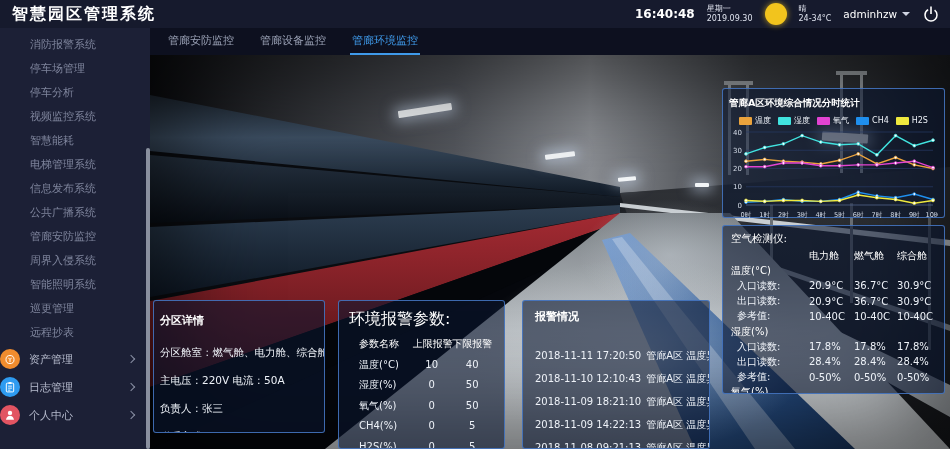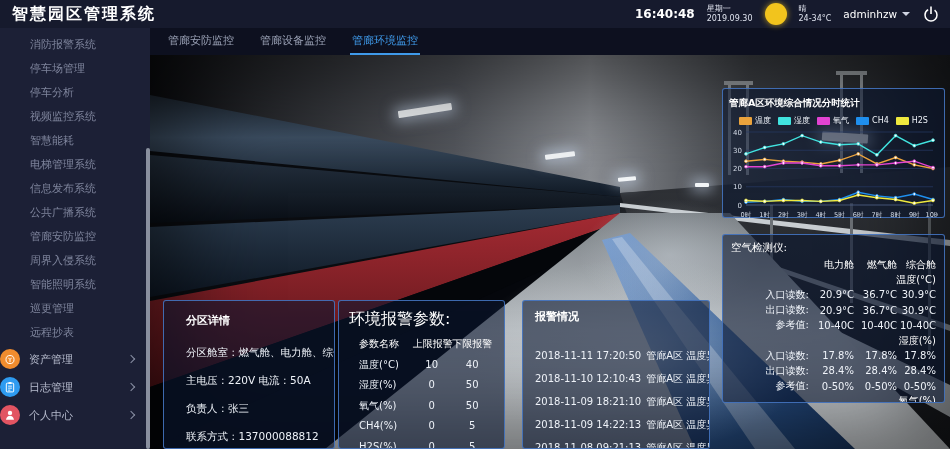--- a/index.html
+++ b/index.html
@@ -61,29 +61,29 @@
   .fog2{left:0;top:0;width:800px;height:394px;background:radial-gradient(ellipse 130px 80px at 520px 200px,rgba(210,218,226,.4),transparent 70%);}
   .vign{left:0;top:0;width:800px;height:394px;box-shadow:inset 0 0 90px 30px rgba(0,0,0,.55);}
 
   
   .panel{position:absolute;background:rgba(10,22,48,.58);border:1px solid rgba(72,122,200,.85);border-radius:3px;z-index:15;color:#e8edf5;}
   .p-chart{left:722px;top:88px;width:223px;height:130px;padding:6px 6px 2px;}
   .p-chart .ctitle{text-align:left;font-size:9.5px;font-weight:bold;color:#fff;margin-top:2px;}
   .legend{display:flex;justify-content:center;align-items:center;gap:7px;margin:5px 0 1px;}
   .lg-item{display:flex;align-items:center;gap:3px;font-size:8px;color:#eef2f8;}
   .lg-sw{width:13px;height:8px;border-radius:1px;display:inline-block;}
-  .p-air{left:722px;top:234px;width:223px;height:169px;padding:6px 8px;overflow:hidden;}
+  .p-air{left:722px;top:225px;width:223px;height:169px;padding:6px 8px;overflow:hidden;}
   .air-title{font-size:10.5px;color:#fff;margin-bottom:2px;}
   .air-tb{width:100%;border-collapse:collapse;}
-  .air-tb td,.air-tb th{font-size:10px;font-weight:normal;text-align:right;padding:0;height:15.2px;color:#eef2f8;white-space:nowrap;}
+  .air-tb td,.air-tb th{font-size:10px;font-weight:normal;text-align:left;padding:0;height:15.2px;color:#eef2f8;white-space:nowrap;}
   .air-tb th{color:#fff;}
   .air-tb .c0{width:38%;}.air-tb .c1{width:22%;}.air-tb .c2{width:21%;}.air-tb .c3{width:19%;}
   .air-tb .sect td{color:#fff;}
   .air-tb .rl{padding-left:6px;}
-  .p-zone{left:163px;top:300px;width:172px;height:149px;padding:12px 22px;overflow:hidden;}
+  .p-zone{left:153px;top:300px;width:172px;height:133px;padding:12px 6px;overflow:hidden;}
   .zone-title{font-size:11px;font-weight:bold;color:#fff;margin-bottom:10px;}
   .zone-row{font-size:10.5px;color:#eef2f8;line-height:28px;white-space:nowrap;}
   .p-params{left:338px;top:300px;width:167px;height:149px;padding:8px 10px;overflow:hidden;}
   .params-title{font-size:16px;color:#fff;margin-bottom:4px;}
   .pgrid{display:grid;grid-template-columns:44% 26% 30%;row-gap:0;}
   .pgrid span{font-size:10px;color:#eef2f8;line-height:20.5px;white-space:nowrap;}
   .pgrid .h{color:#fff;}
   .pgrid .colv{text-align:center;}
   .pgrid .name{padding-left:10px;}
   .p-alarms{left:522px;top:300px;width:188px;height:149px;padding:8px 12px;overflow:hidden;}

